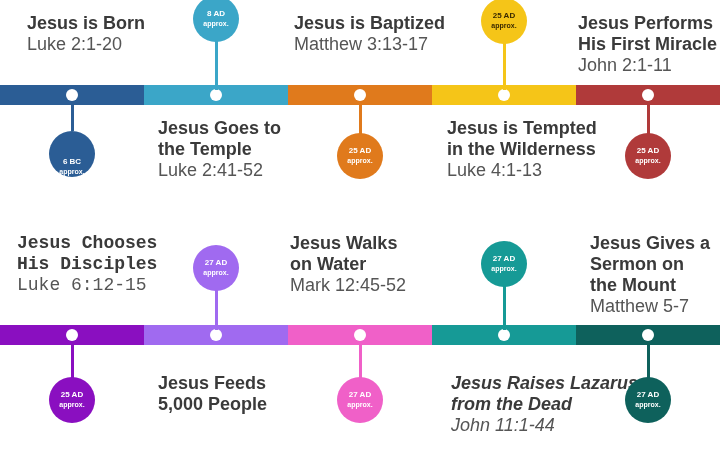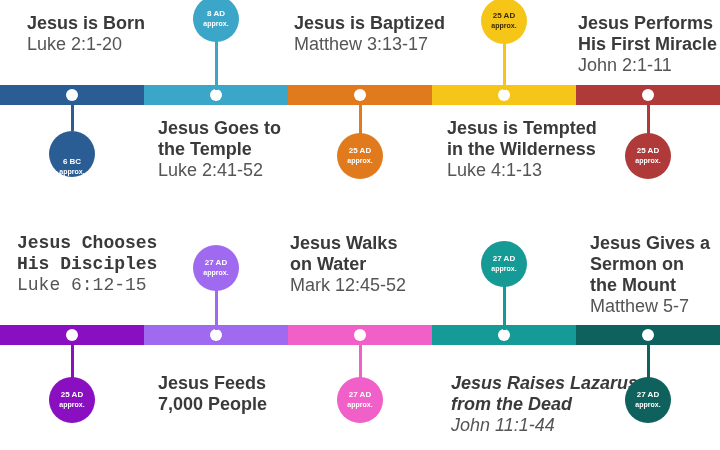--- a/index.html
+++ b/index.html
@@ -122,21 +122,21 @@
 
   <div class="event" style="left:144px;">
     <div class="dot" style="top:104px;"></div>
     <div class="stem" style="top:60px;height:45px;background:#a06af0;"></div>
     <div class="bubble" style="top:20px;background:#a06af0;">
       <span class="d">27 AD</span>
       <span>approx.</span>
     </div>
     <div class="label" style="left:14px;top:148px;width:200px;">
       <span class="t">Jesus Feeds
-7,000 People</span>
+5,000 People</span>
     </div>
   </div>
 
   <div class="event" style="left:288px;">
     <div class="dot" style="top:104px;"></div>
     <div class="stem" style="top:116px;height:40px;background:#f060c8;"></div>
     <div class="bubble" style="top:152px;background:#f060c8;">
       <span class="d">27 AD</span>
       <span>approx.</span>
     </div>

